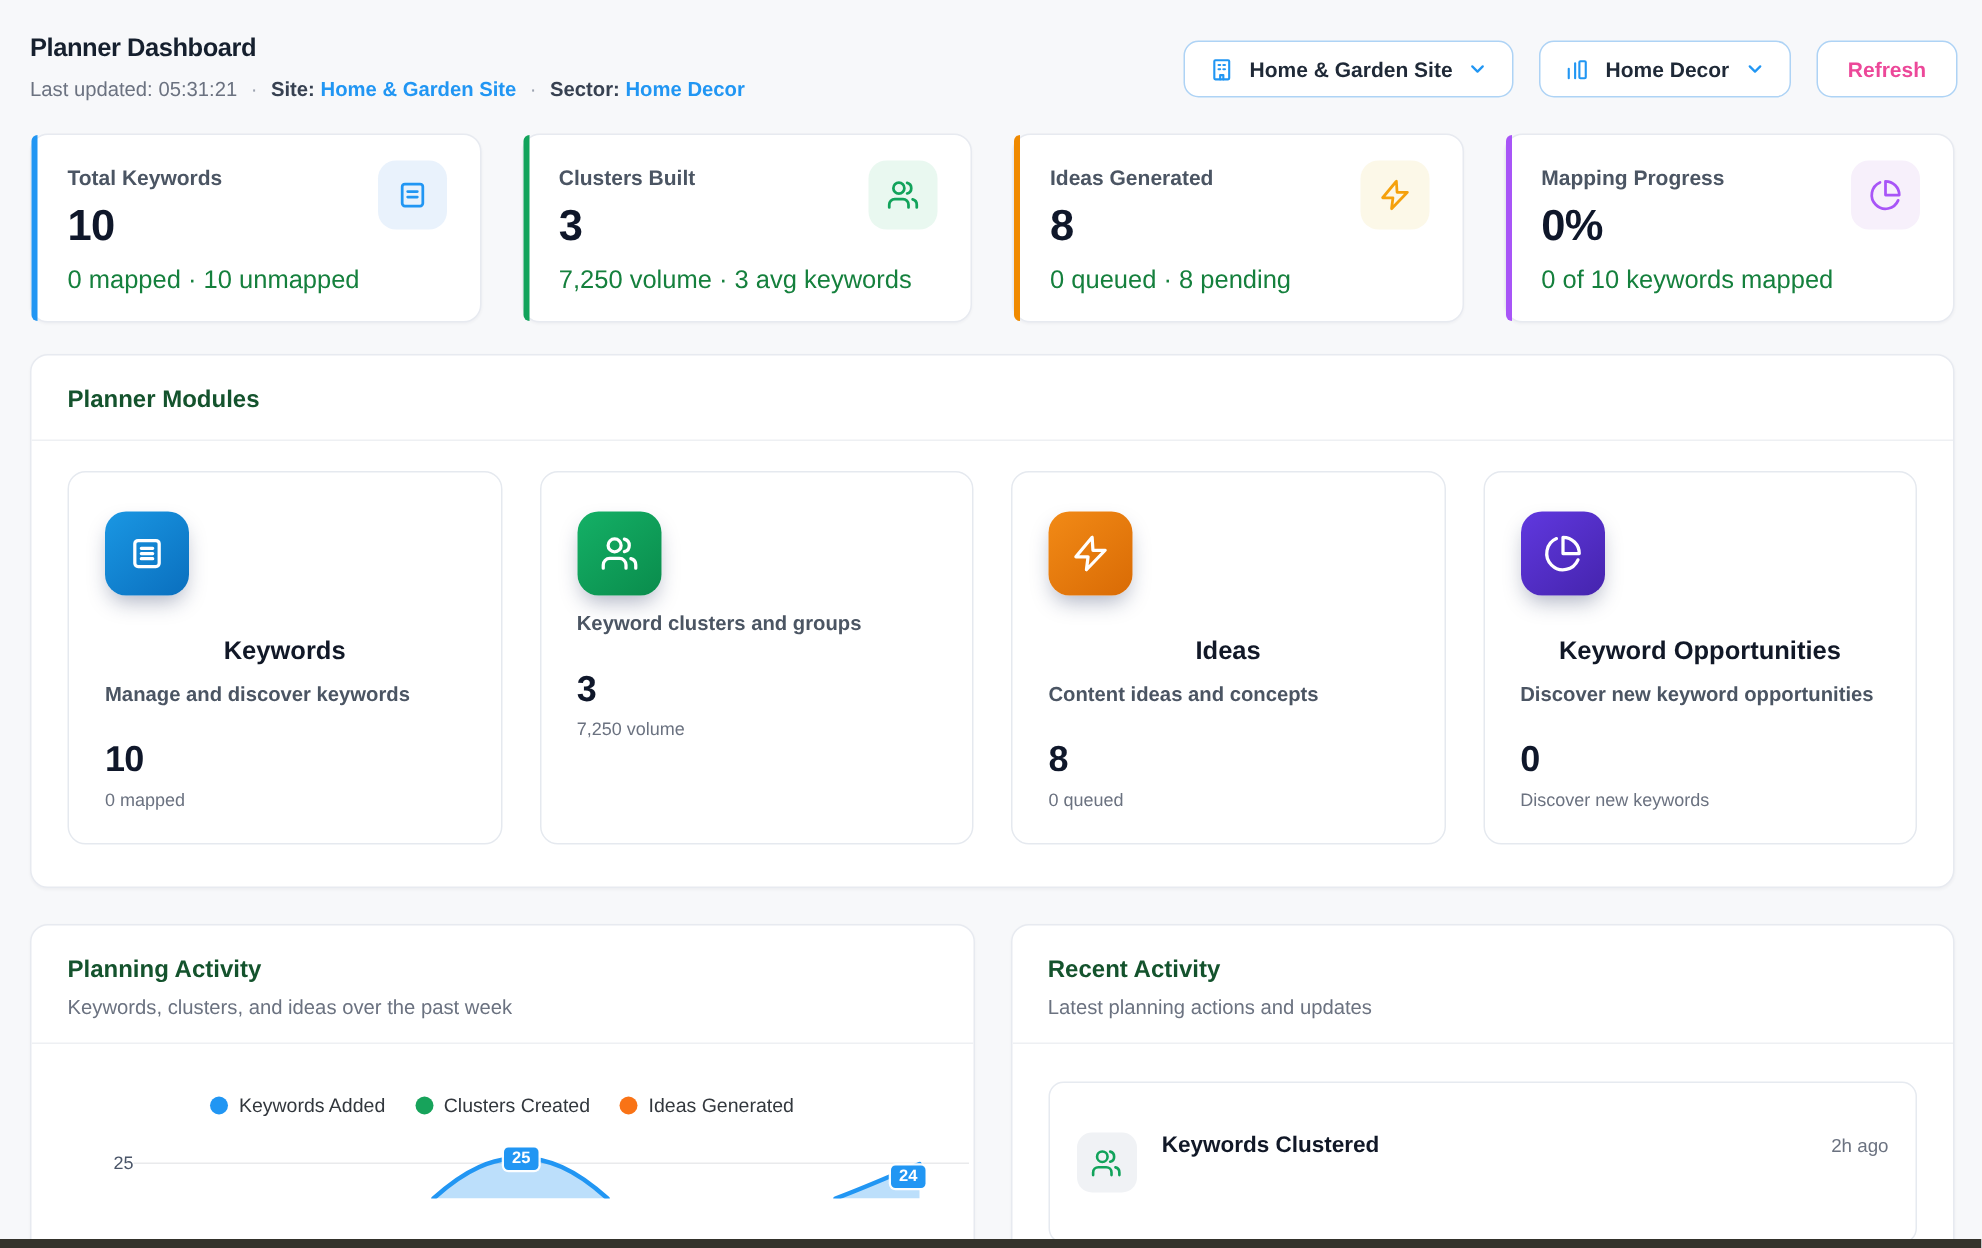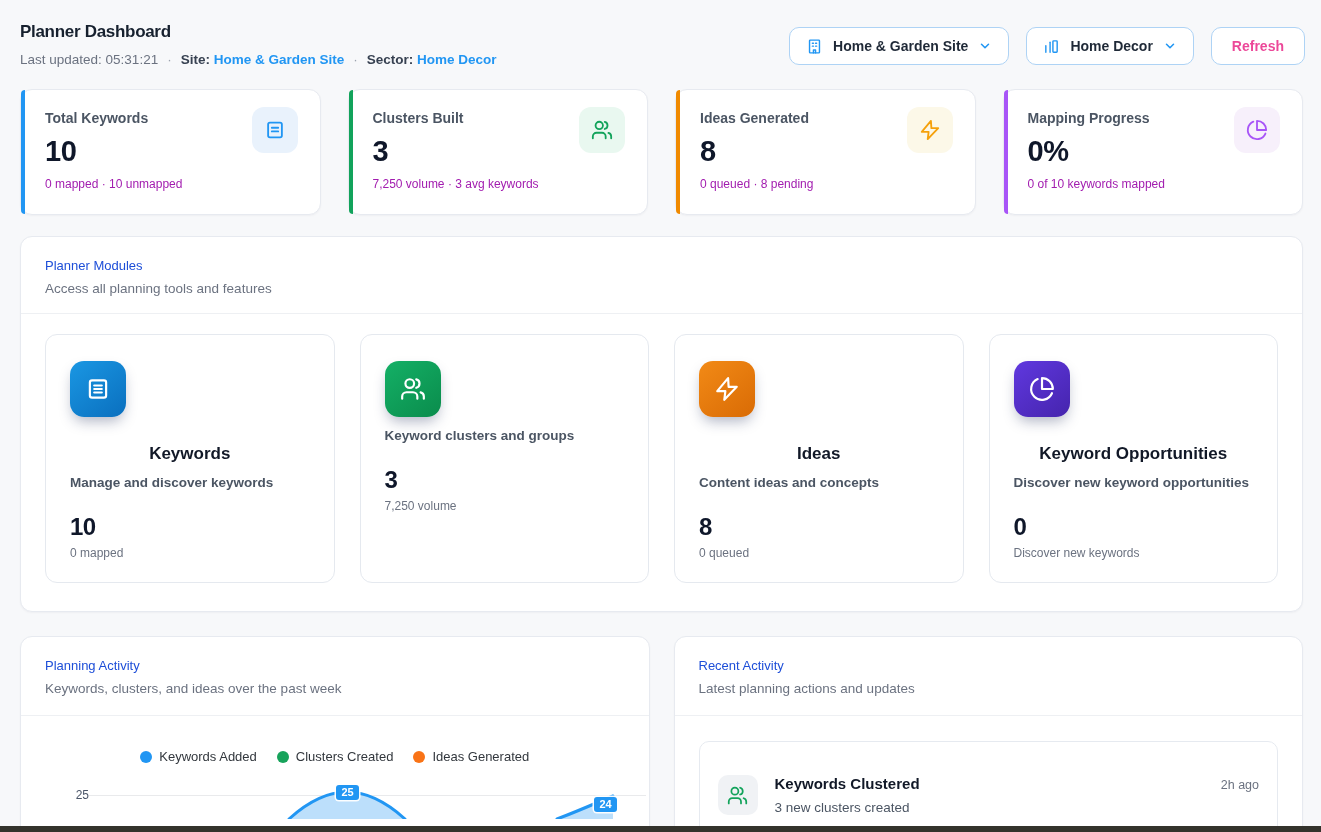--- a/index.html
+++ b/index.html
@@ -31,31 +31,31 @@
 
   
   .stats-grid { display: grid; grid-template-columns: repeat(4, 1fr); gap: 27px; margin: 22px 18px 0 20px; }
   .stat-card {
     position: relative; background: #fff; border: 1px solid #e7eaf0; border-radius: 12px;
     padding: 20px 22px 0 24px; height: 126px; box-shadow: 0 1px 2px rgba(16,24,40,.04);
   }
   .stat-card::before { content: ""; position: absolute; left: 0; top: 0; bottom: 0; width: 4px; border-radius: 12px 0 0 12px; background: var(--accent); }
   .stat-label { font-size: 14px; color: #4b5563; font-weight: 600; }
   .stat-value { font-size: 29px; font-weight: 800; color: #0f172a; margin-top: 9px; letter-spacing: -0.5px; }
-  .stat-sub { font-size: 12px; color: #a21caf; margin-top: 9px; }
+  .stat-sub { font-size: 17px; color: #15803d; margin-top: 9px; }
   .stat-icon-badge {
     position: absolute; top: 17px; right: 22px; width: 46px; height: 46px;
     border-radius: 12px; display: flex; align-items: center; justify-content: center;
   }
 
   
   .panel { background: #fff; border: 1px solid #e7eaf0; border-radius: 12px; box-shadow: 0 1px 2px rgba(16,24,40,.04); }
   .modules-panel { margin: 21px 18px 0 20px; }
   .panel-head { padding: 21px 24px 17px; }
-  .panel-title { font-size: 13px; font-weight: 400; color: #1d4ed8; }
+  .panel-title { font-size: 16px; font-weight: 700; color: #14532d; }
   .panel-sub { font-size: 13.5px; color: #6b7280; margin-top: 8px; }
   .panel-divider { border-top: 1px solid #eef0f3; }
 
   .modules-grid { display: grid; grid-template-columns: repeat(4, 1fr); gap: 25px; padding: 20px 24px 28px; }
   .module-card { border: 1px solid #e5e9ef; border-radius: 12px; padding: 26px 24px 22px; background: #fff; cursor: pointer; }
   .module-tile {
     width: 56px; height: 56px; border-radius: 14px; display: flex; align-items: center; justify-content: center;
     background: linear-gradient(140deg, var(--tile1), var(--tile2));
     box-shadow: 0 7px 14px -3px rgba(23,37,84,.35);
   }
@@ -196,21 +196,20 @@
           <path d="M21.21 15.89A10 10 0 1 1 8 2.83"></path>
             <path d="M22 12A10 10 0 0 0 12 2v10z"></path>
         </svg>
       </div>
     </div>
   </div>
 
   <div class="panel modules-panel">
     <div class="panel-head">
       <div class="panel-title">Planner Modules</div>
-      <div class="panel-sub">Access all planning tools and features</div>
     </div>
     <div class="panel-divider"></div>
     <div class="modules-grid">
 
       <div class="module-card">
         <div class="module-tile" style="--tile1:#1a97e3;--tile2:#0a6fbe">
           <svg width="26" height="26" viewBox="0 0 24 24" fill="none" stroke="#fff" stroke-width="2" stroke-linecap="round" stroke-linejoin="round">
             <rect x="4.5" y="4" width="15" height="16" rx="2"></rect>
               <path d="M8.5 8.8h7M8.5 12h7M8.5 15.2h7"></path>
           </svg>
@@ -315,21 +314,20 @@
                 <circle cx="9" cy="7" r="4"></circle>
                 <path d="M22 21v-2a4 4 0 0 0-3-3.87"></path>
                 <path d="M15 3.13a4 4 0 0 1 0 7.75"></path>
             </svg>
           </div>
           <div class="activity-body">
             <div class="activity-top">
               <span class="activity-title">Keywords Clustered</span>
               <span class="activity-time">2h ago</span>
             </div>
-            <div class="activity-desc">3 new clusters created</div>
           </div>
         </div>
       </div>
     </div>
   </div>
 
   <div class="edge-band"></div>
 </div>
 
 </body></html>

